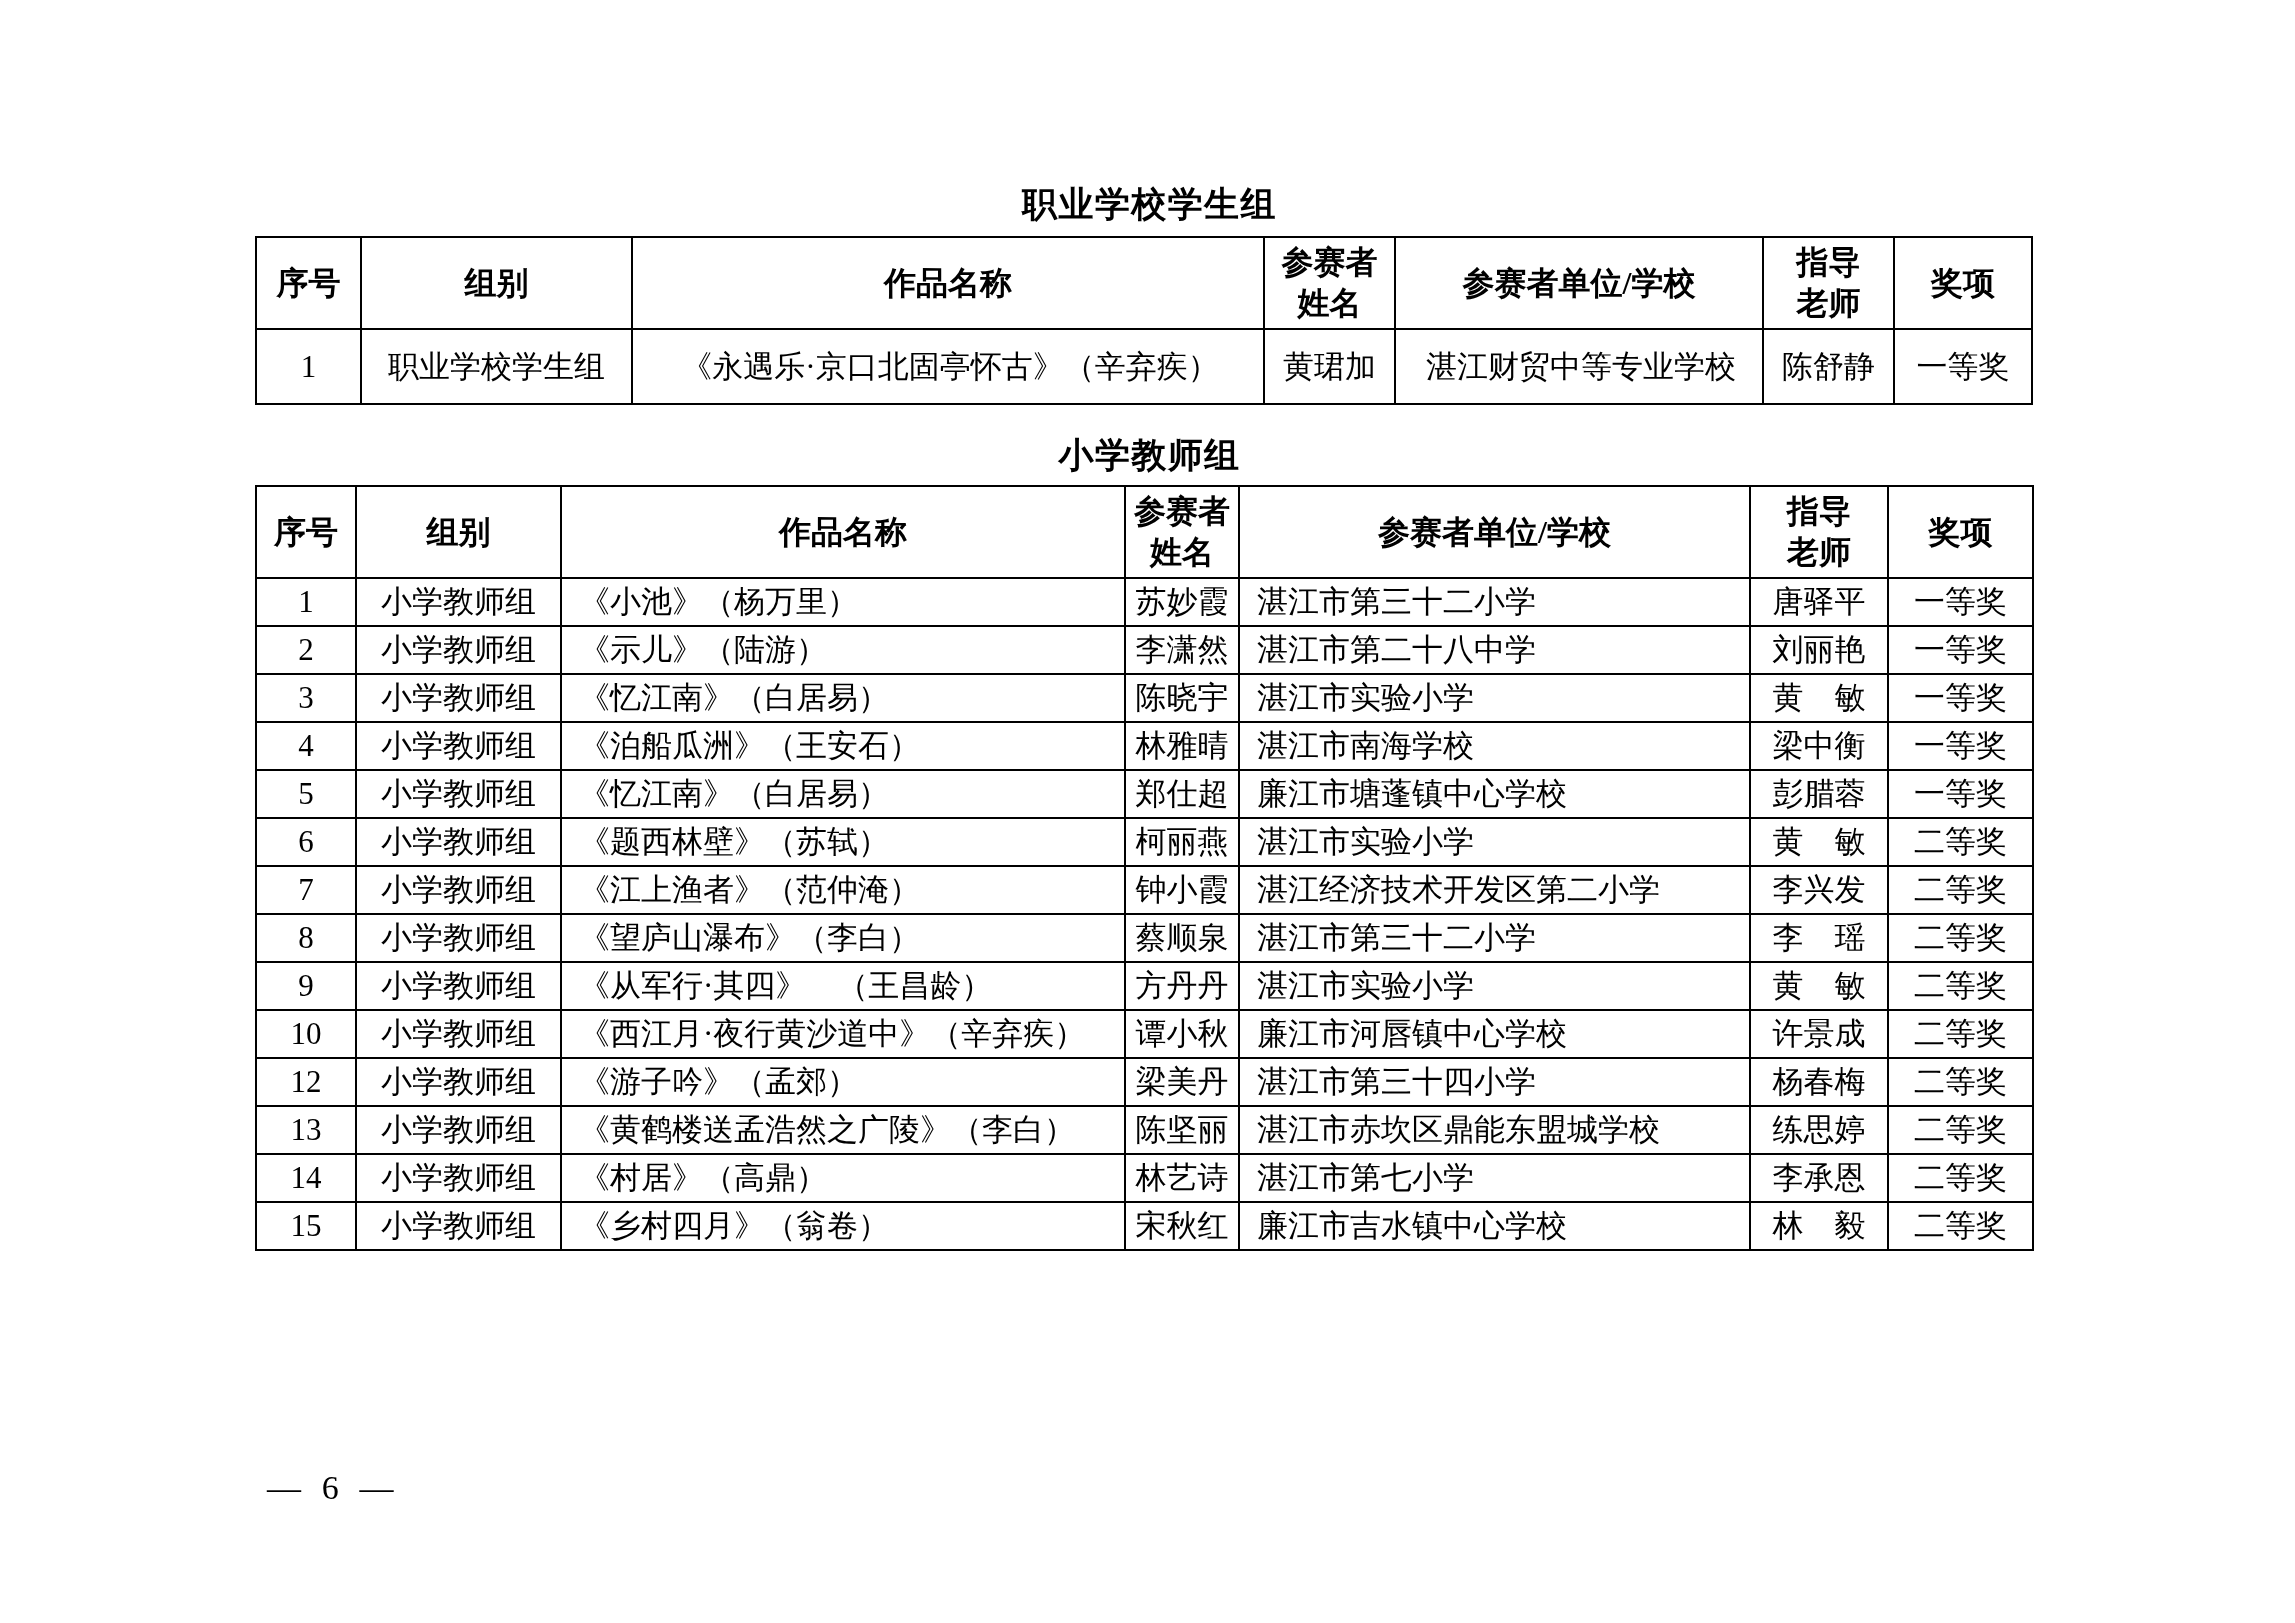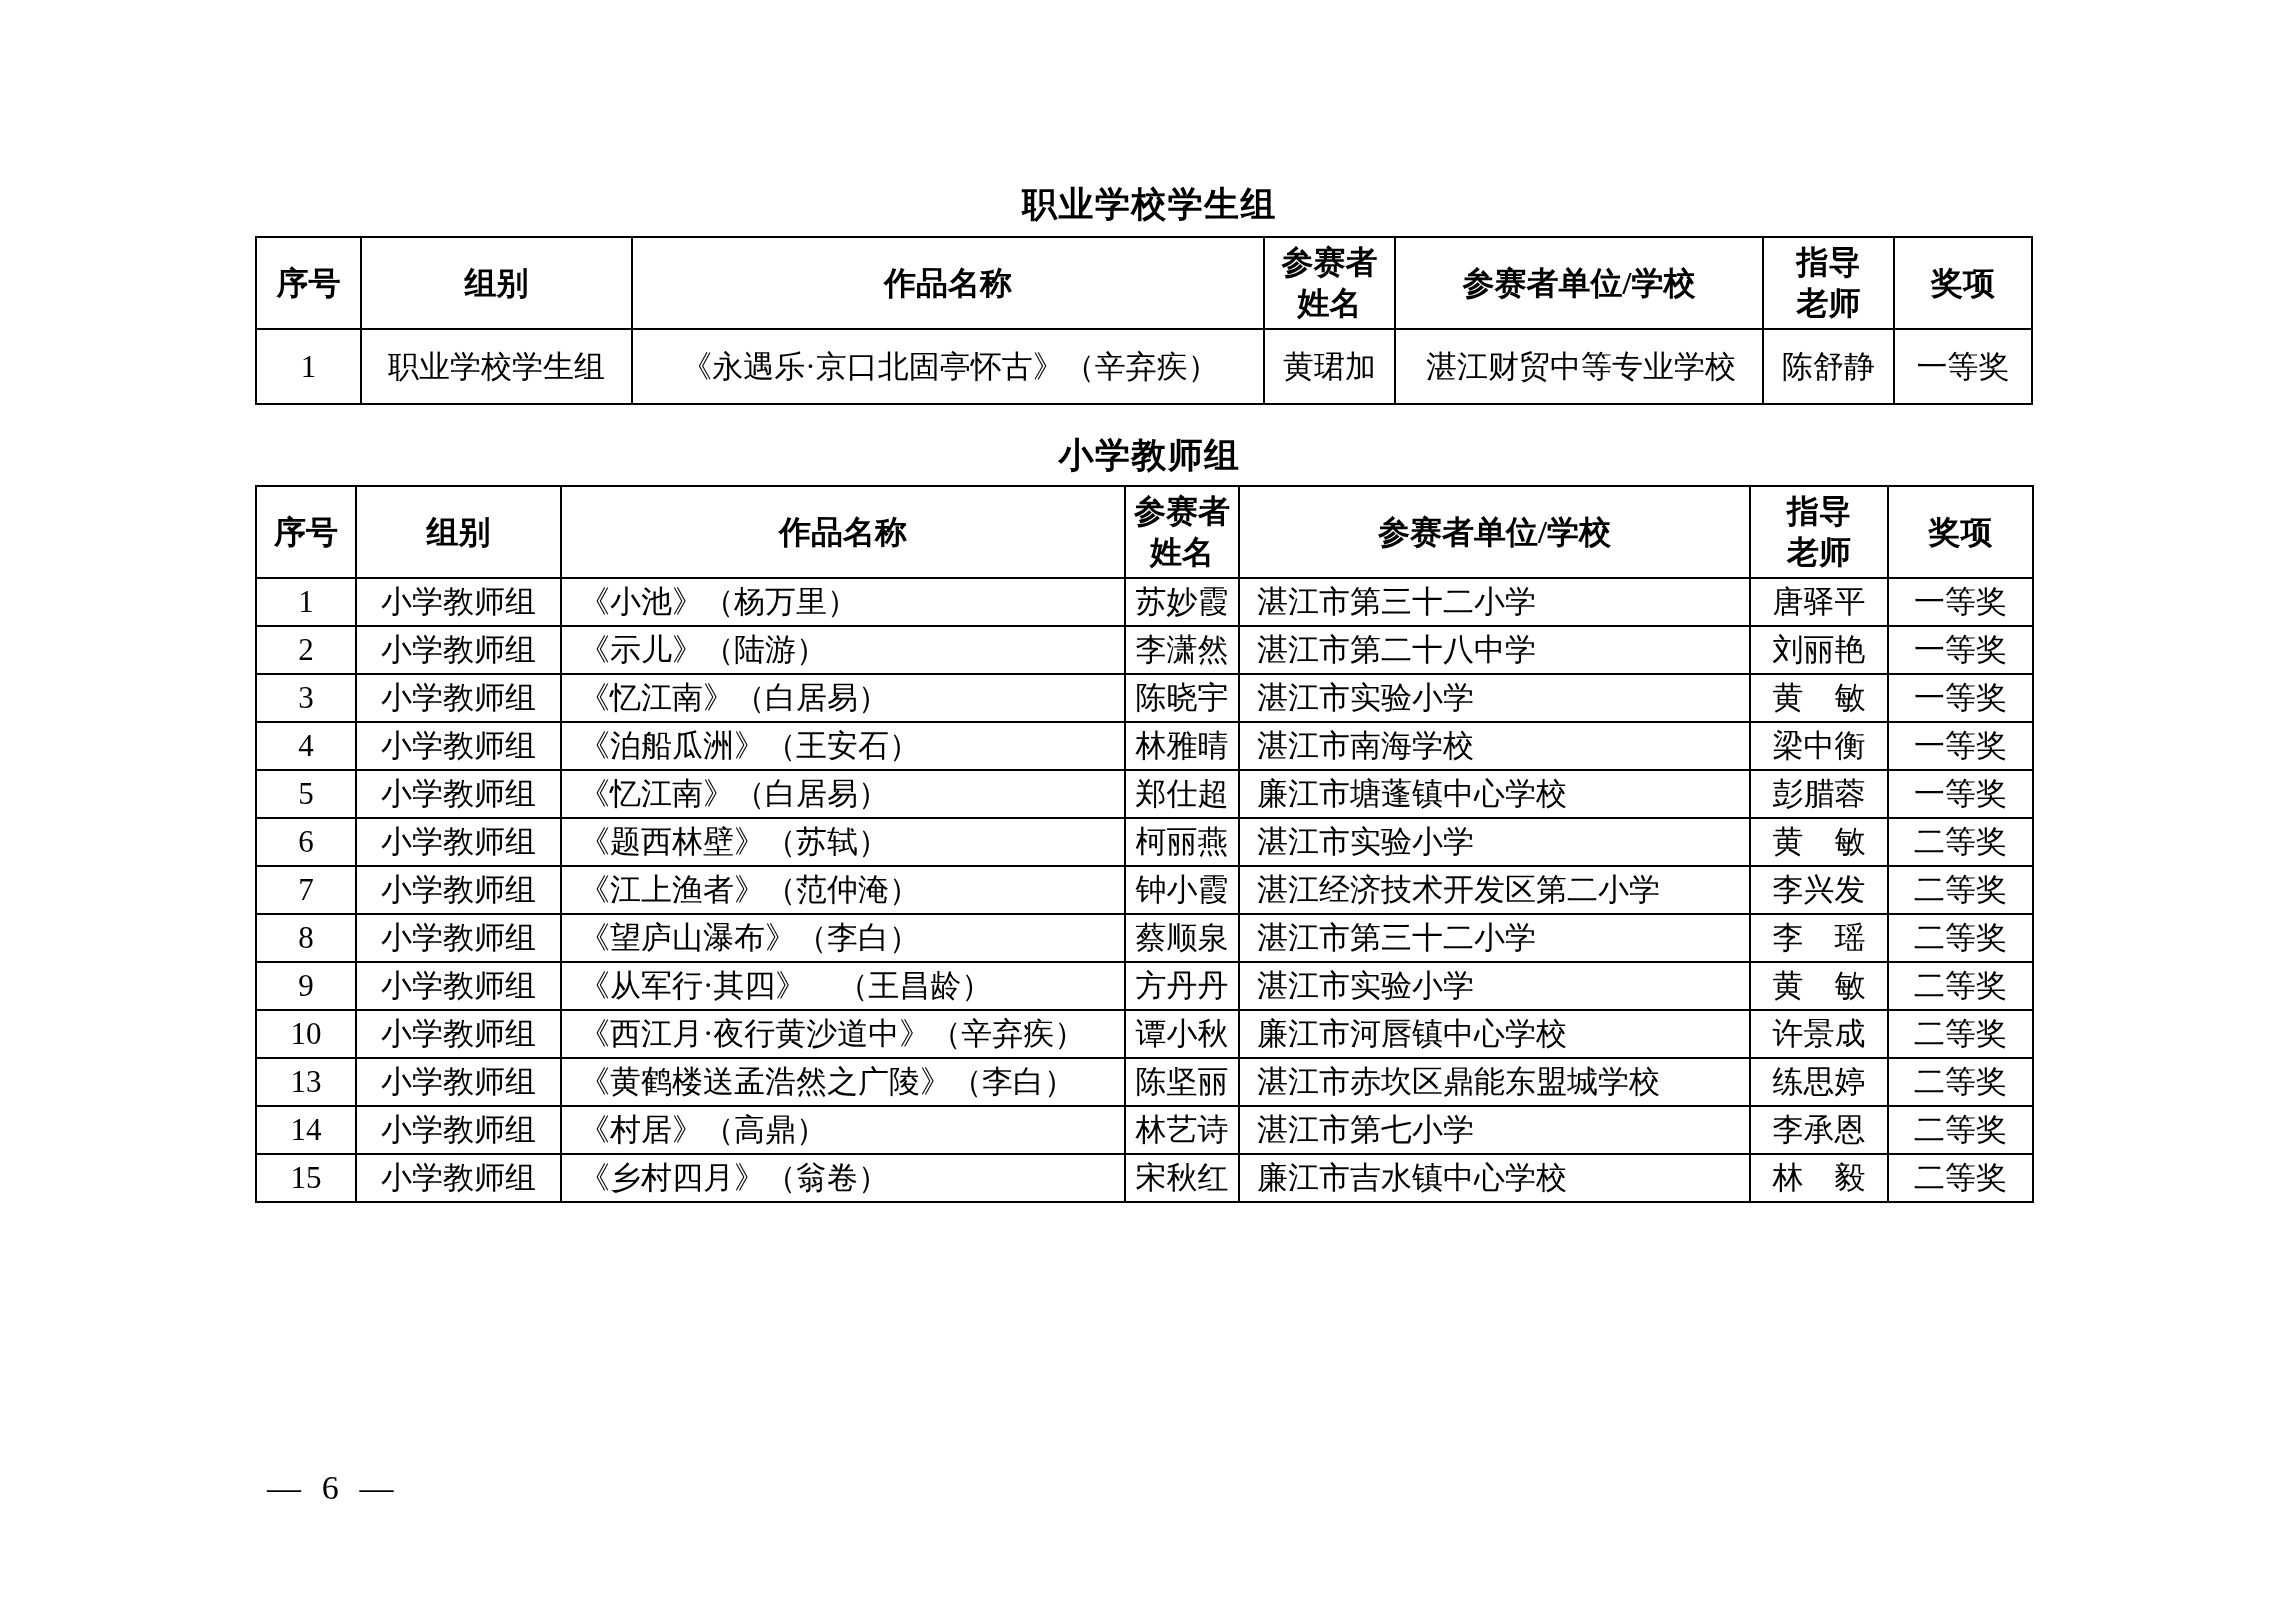--- a/index.html
+++ b/index.html
@@ -249,20 +249,29 @@
         <tr>
           <td class="col-index">10</td>
           <td class="col-group">小学教师组</td>
           <td class="col-work">《西江月·夜行黄沙道中》（辛弃疾）</td>
           <td class="col-name">谭小秋</td>
           <td class="col-unit">廉江市河唇镇中心学校</td>
           <td class="col-teacher">许景成</td>
           <td class="col-award">二等奖</td>
         </tr>
         <tr>
+          <td class="col-index">12</td>
+          <td class="col-group">小学教师组</td>
+          <td class="col-work">《游子吟》（孟郊）</td>
+          <td class="col-name">梁美丹</td>
+          <td class="col-unit">湛江市第三十四小学</td>
+          <td class="col-teacher">杨春梅</td>
+          <td class="col-award">二等奖</td>
+        </tr>
+        <tr>
           <td class="col-index">13</td>
           <td class="col-group">小学教师组</td>
           <td class="col-work">《黄鹤楼送孟浩然之广陵》（李白）</td>
           <td class="col-name">陈坚丽</td>
           <td class="col-unit">湛江市赤坎区鼎能东盟城学校</td>
           <td class="col-teacher">练思婷</td>
           <td class="col-award">二等奖</td>
         </tr>
         <tr>
           <td class="col-index">14</td>

